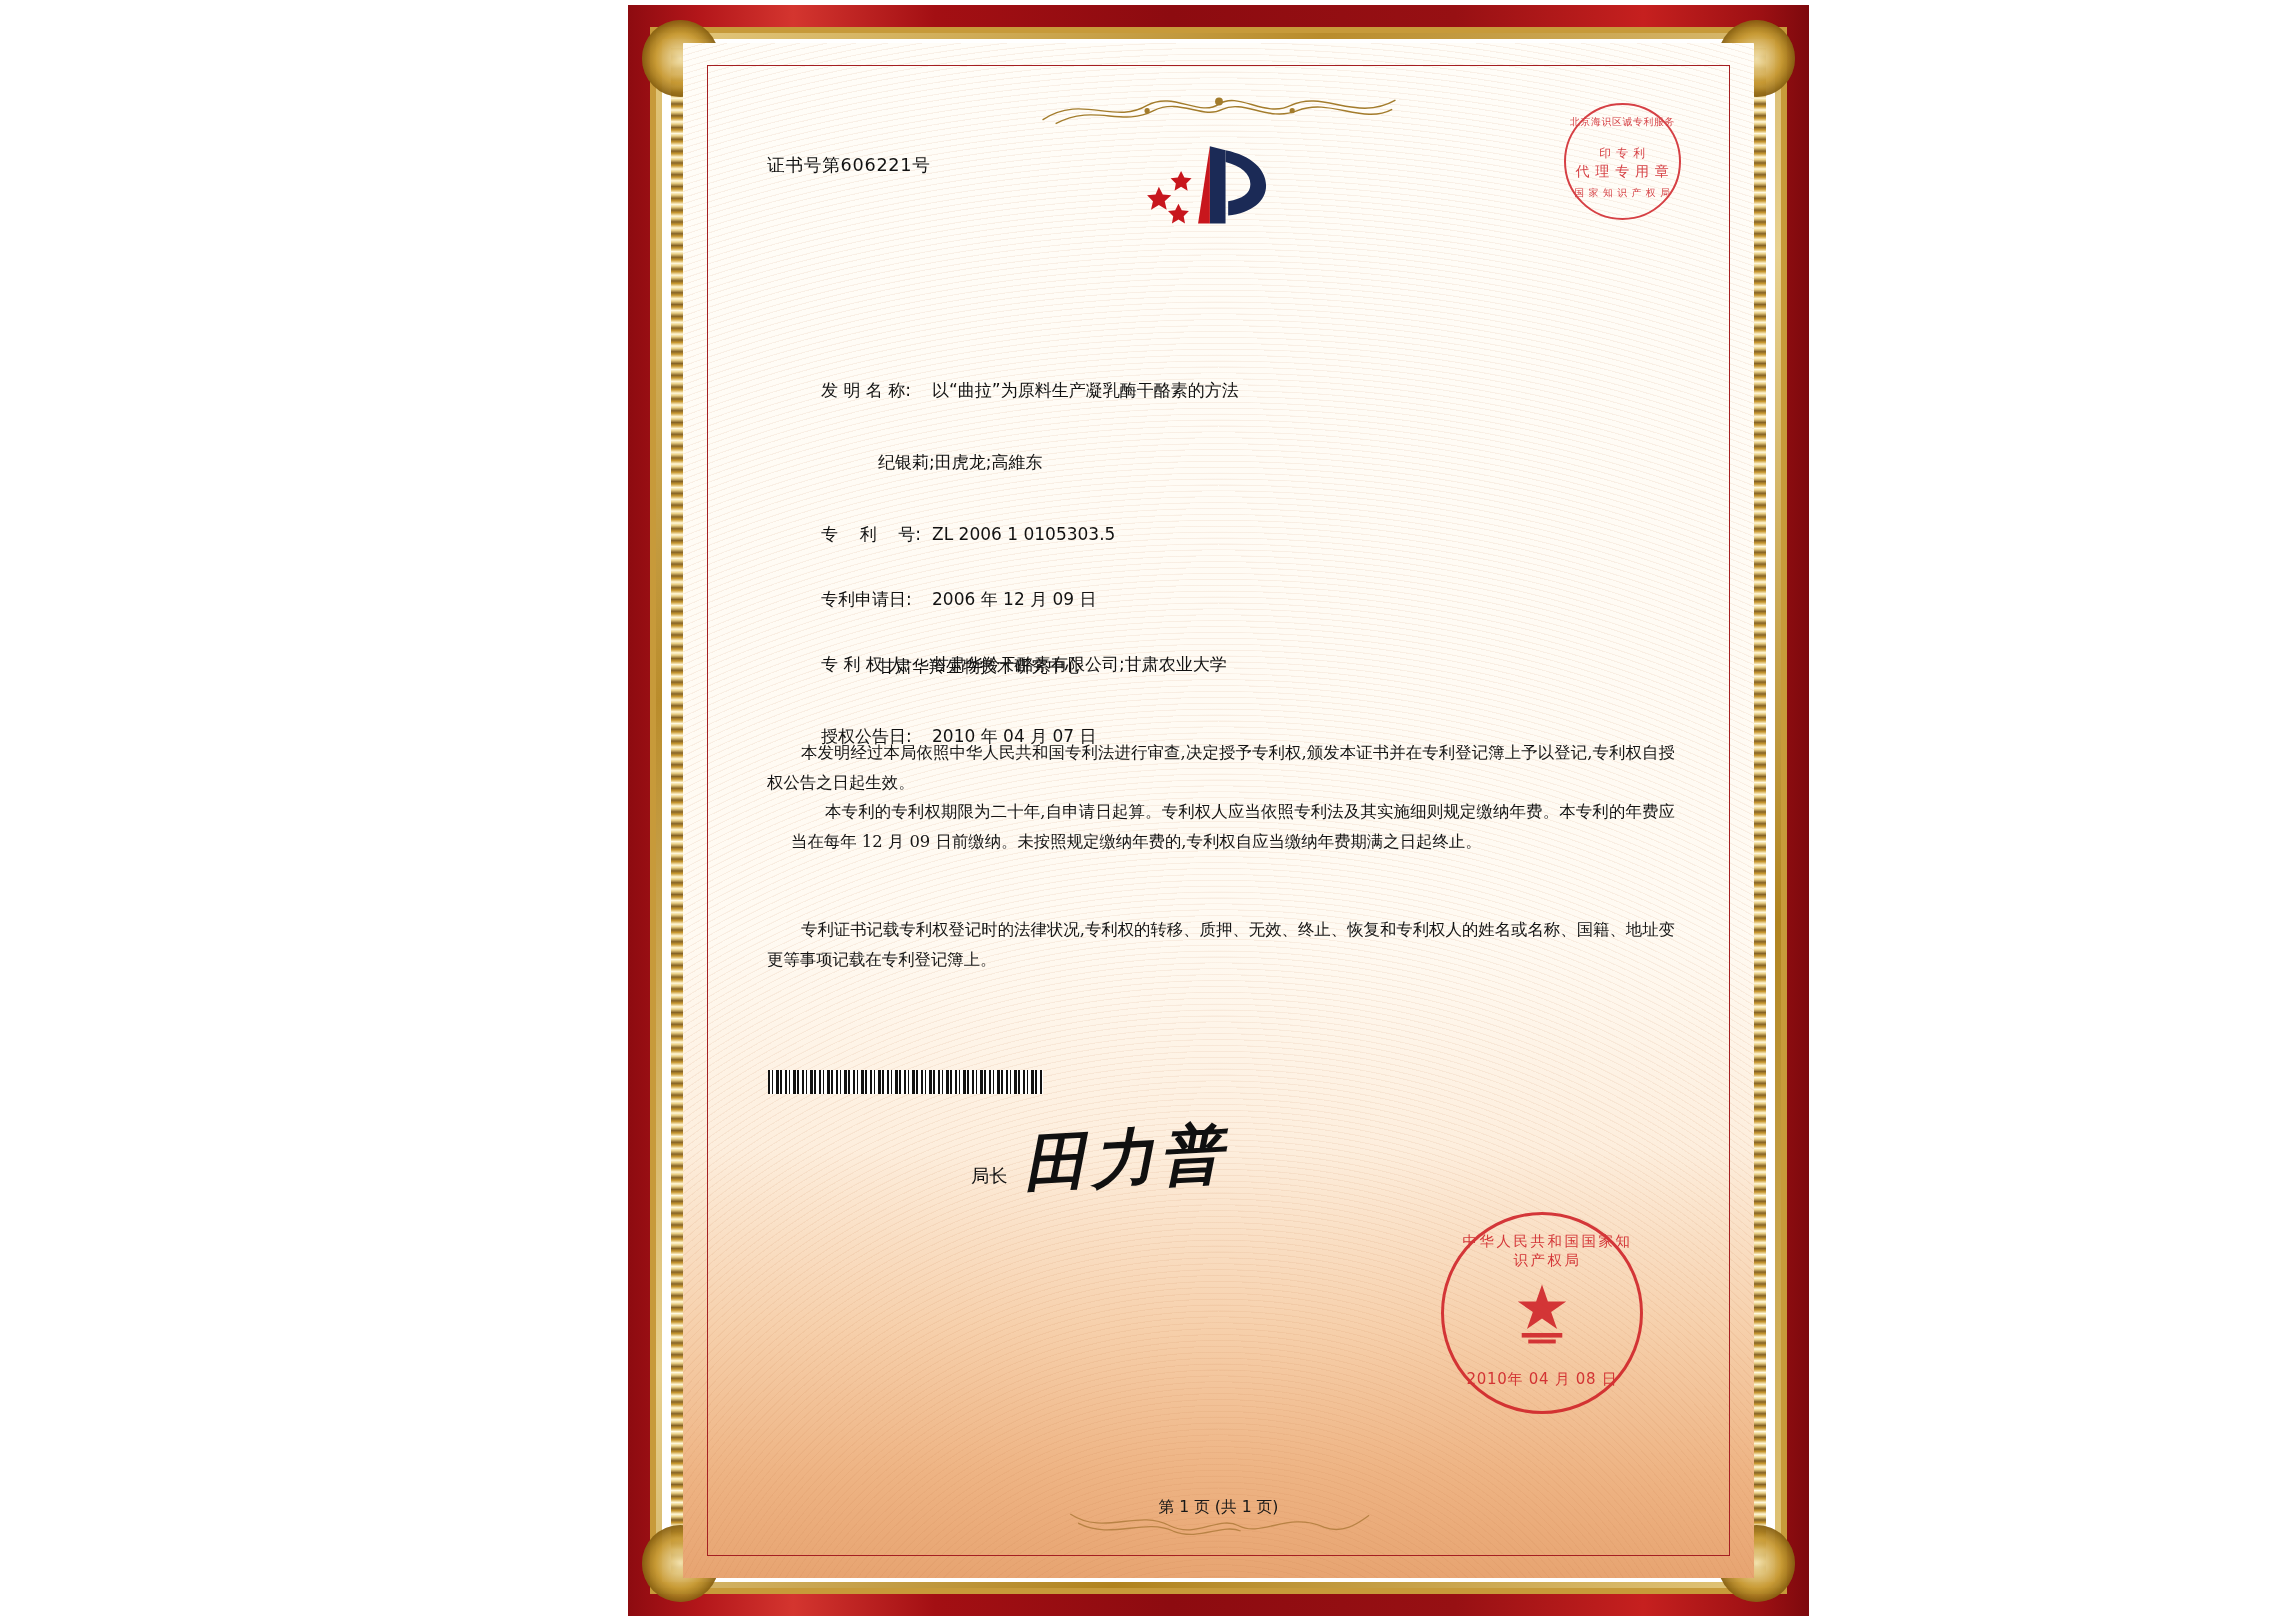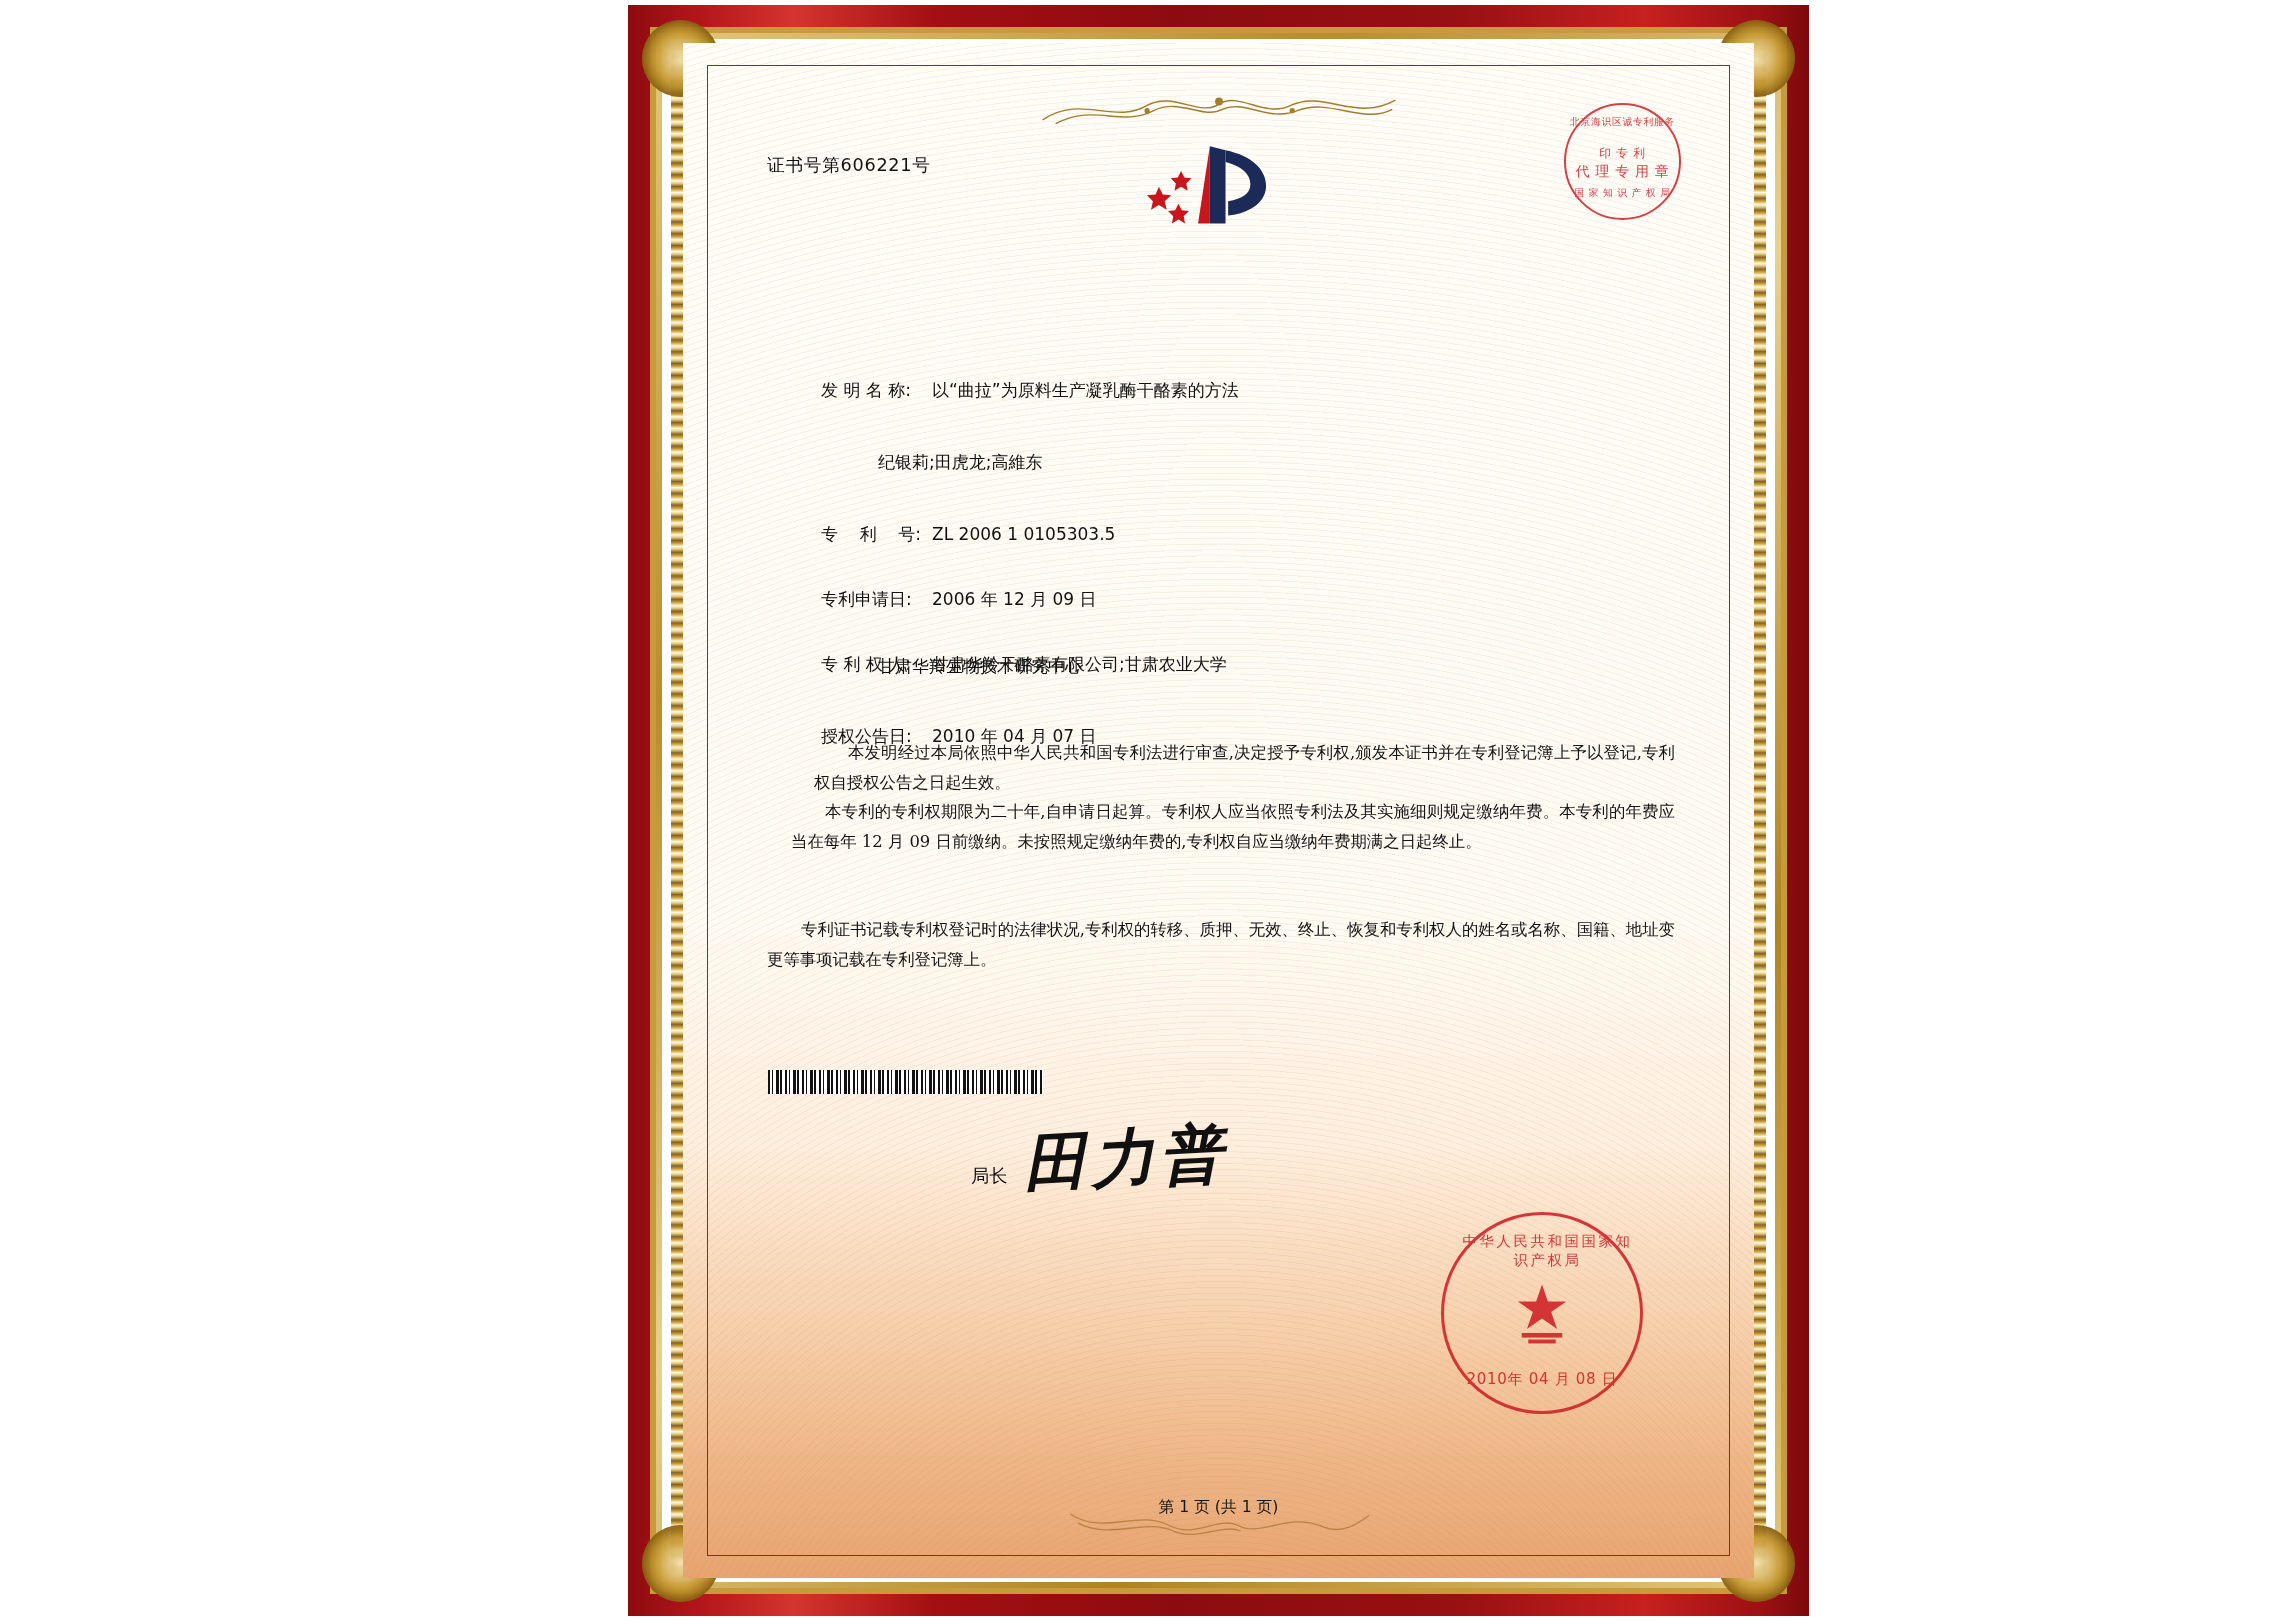--- a/index.html
+++ b/index.html
@@ -419,21 +419,21 @@
 
         <div class="field" style="top:582px;">
           <span class="lbl">专 利 权 人:</span><span class="val">甘肃华羚干酪素有限公司;甘肃农业大学</span>
         </div>
         <div class="cont-line" style="top:610px;">甘肃华羚生物技术研究中心</div>
 
         <div class="field" style="top:654px;">
           <span class="lbl">授权公告日:</span><span class="val">2010 年 04 月 07 日</span>
         </div>
 
-        <div class="body-text" style="top:695px;margin-left:47px;">
+        <div class="body-text" style="top:695px;">
           <p>本发明经过本局依照中华人民共和国专利法进行审查,决定授予专利权,颁发本证书并在专利登记簿上予以登记,专利权自授权公告之日起生效。</p>
         </div>
         <div class="body-text" style="top:754px;margin-left:24px;">
           <p>本专利的专利权期限为二十年,自申请日起算。专利权人应当依照专利法及其实施细则规定缴纳年费。本专利的年费应当在每年 12 月 09 日前缴纳。未按照规定缴纳年费的,专利权自应当缴纳年费期满之日起终止。</p>
         </div>
         <div class="body-text" style="top:872px;">
           <p>专利证书记载专利权登记时的法律状况,专利权的转移、质押、无效、终止、恢复和专利权人的姓名或名称、国籍、地址变更等事项记载在专利登记簿上。</p>
         </div>
 
         <div class="barcode"></div>

